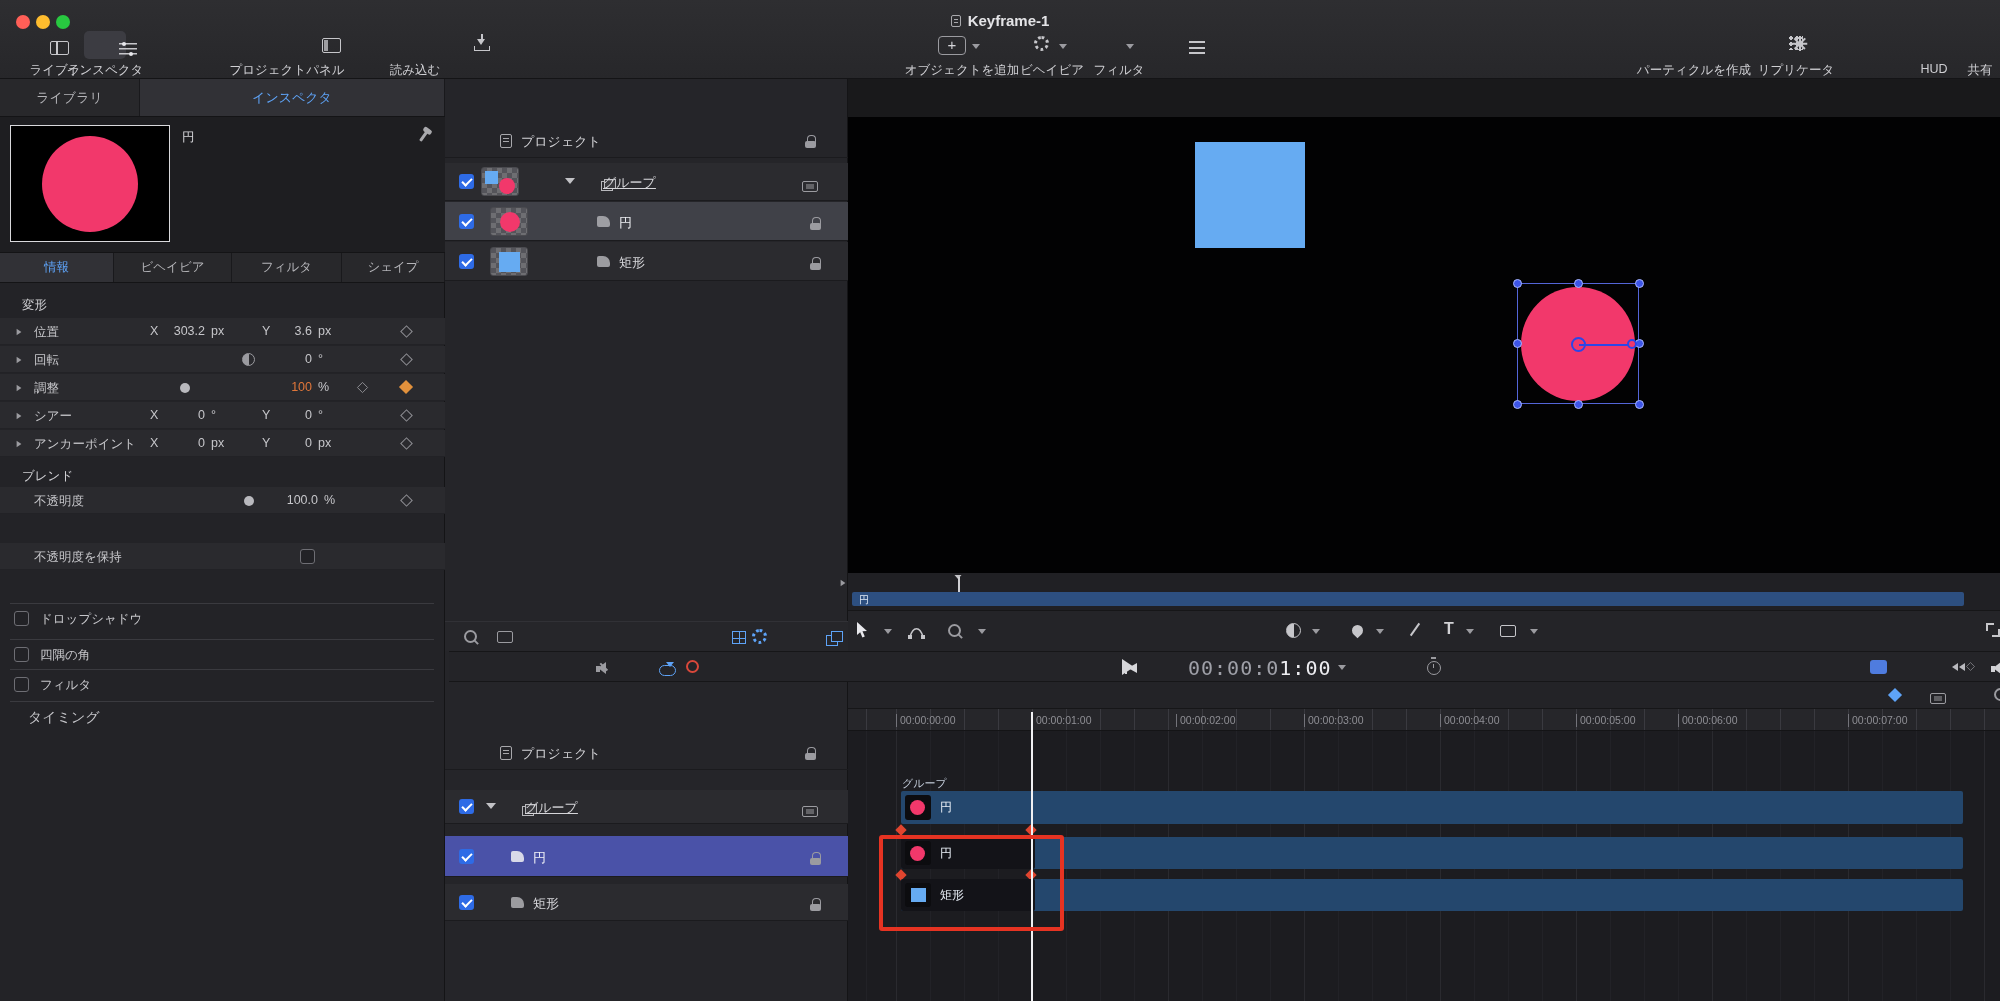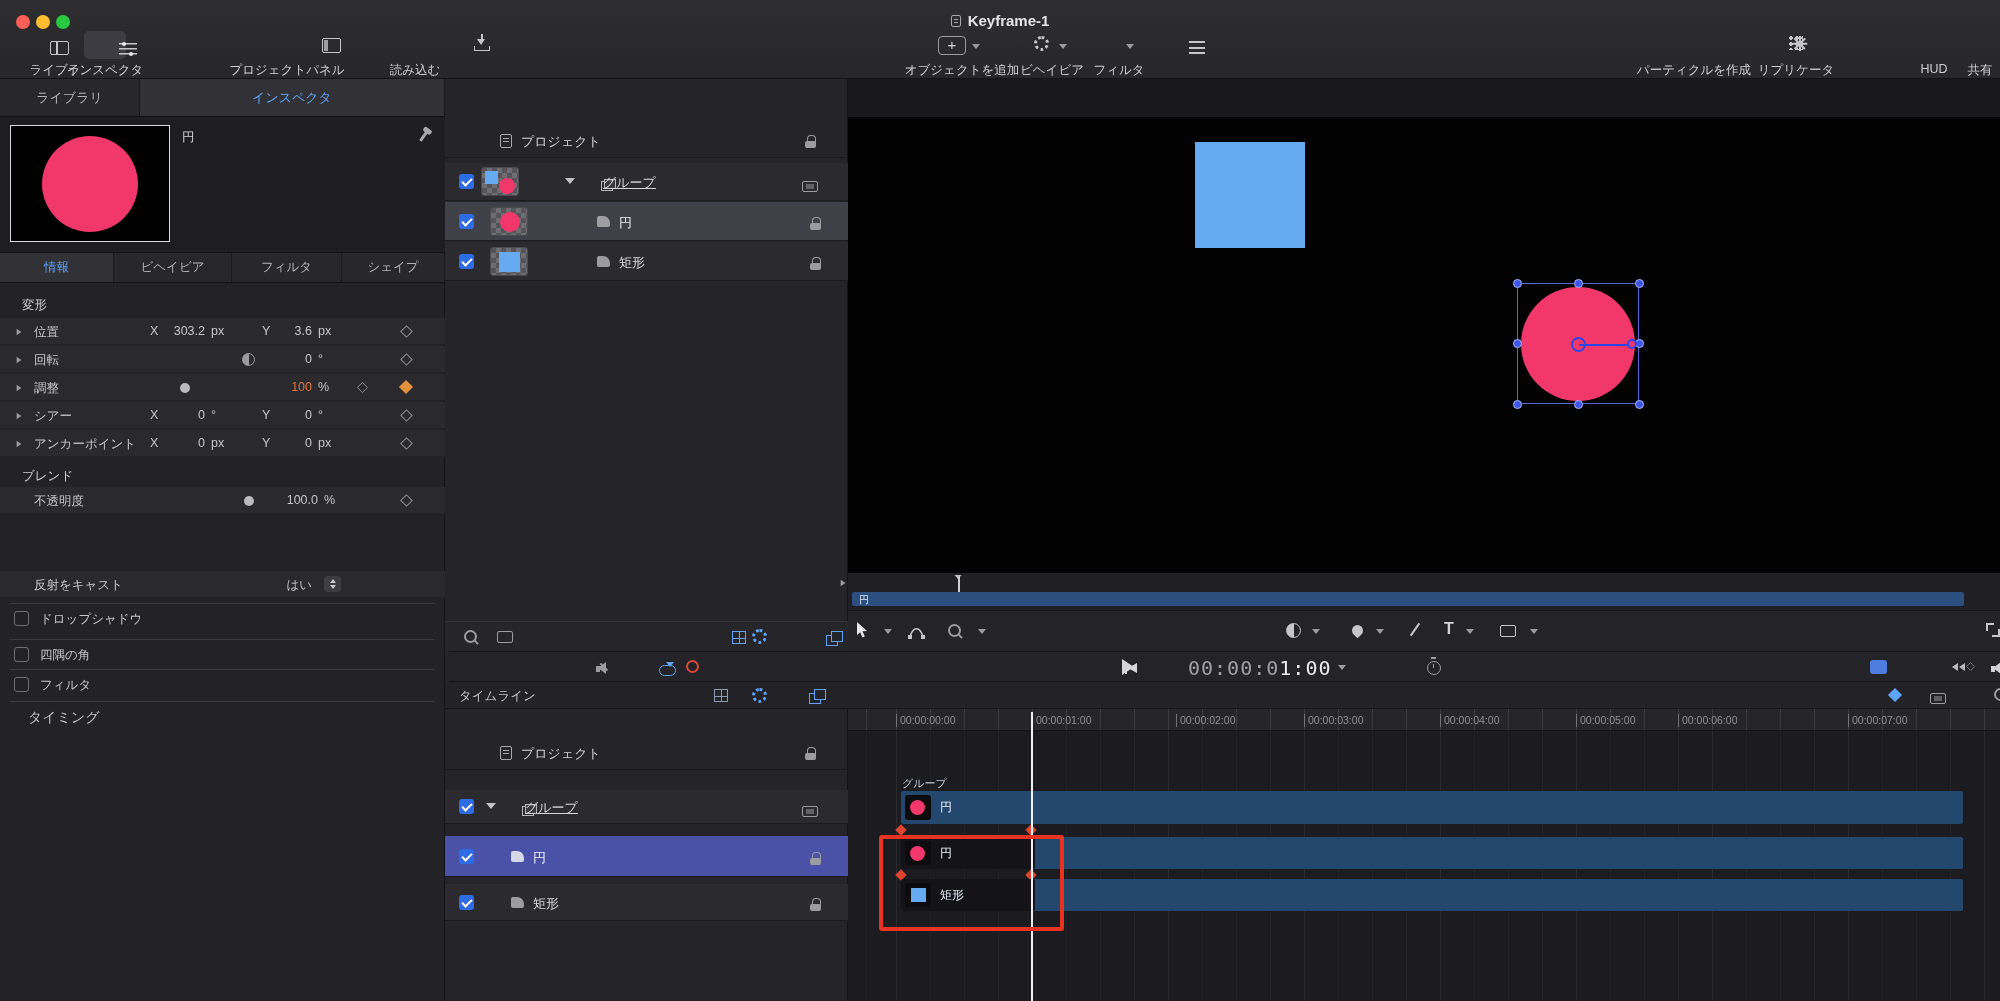--- a/index.html
+++ b/index.html
@@ -240,29 +240,25 @@
 
     <div class="prow" style="top:408px">
       <span class="rowlbl" style="left:34px">不透明度</span>
       <span class="abs sl" style="left:150px;top:13px;width:105px"><span class="th" style="left:94px"></span></span>
       <span class="rowlbl val" style="left:262px;width:56px;text-align:right">100.0</span>
       <span class="rowlbl muted" style="left:324px">%</span>
       <span class="abs kd" style="left:402px;top:9px"></span>
     </div>
 
 
-
-    <div class="prow" style="top:492px">
-      <span class="rowlbl" style="left:34px">反射をキャスト</span>
-      <span class="rowlbl val" style="left:250px;width:62px;text-align:right">はい</span>
-      <span class="abs stp" style="left:324px;top:5px">
-          <i class="u"></i>
-          <i class="d"></i>
-        </span>
-    </div>
+    <div class="prow" style="top:464px">
+      <span class="rowlbl" style="left:34px">不透明度を保持</span>
+      <span class="abs cb" style="left:300px;top:6px"></span>
+    </div>
+
 
     <div class="divl" style="top:524px"></div>
     <span class="abs cb" style="left:14px;top:532px"></span>
     <span class="abs" style="left:40px;top:532px;font-size:12.5px;color:#c6c6ca">ドロップシャドウ</span>
 
     <div class="divl" style="top:560px"></div>
     <span class="abs cb" style="left:14px;top:568px"></span>
     <span class="abs" style="left:40px;top:568px;font-size:12.5px;color:#c6c6ca">四隅の角</span>
 
     <div class="divl" style="top:590px"></div>
@@ -337,26 +333,20 @@
     <span class="abs sw" style="left:921px;top:9px"></span>
     <span class="abs" style="left:1421px;top:8px;width:17px;height:14px;border-radius:3px;background:#4f7cdf"></span>
     <span class="abs spk" style="left:1467px;top:9px;color:#d2d2d6"></span>
     <span class="abs rf" style="left:1503px;top:10px;gap:1px">
       <span class="tri-l"></span>
       <span class="tri-l"></span>
       <span class="kd" style="transform:rotate(45deg) scale(.7)"></span>
     </span>
   </div>
 
-  <div class="abs" style="left:445px;top:682px;width:403px;height:27px;background:#232327;border-bottom:1px solid #161618">
-    <span class="abs" style="left:14px;top:6px;font-size:12.5px;color:#c6c6ca">タイムライン</span>
-    <span class="abs grid4" style="left:269px;top:7px;color:#8a9ab0"></span>
-    <span class="abs gear" style="left:307px;top:6px;color:#5ea3f7"></span>
-    <span class="abs lyr" style="left:346px;top:7px"></span>
-  </div>
   <div class="abs" style="left:848px;top:682px;width:1152px;height:27px;background:#232327;border-bottom:1px solid #161618">
     <span class="abs kdb" style="left:1042px;top:8px"></span>
     <span class="abs film" style="left:1082px;top:8px"></span>
     <span class="abs mag" style="left:1126px;top:6px"></span>
   </div>
 
 
   <div class="abs" style="left:848px;top:117px;width:1152px;height:456px;background:#020203;overflow:hidden">
     <span class="abs" style="left:347px;top:25px;width:110px;height:106px;background:#66abf2"></span>
 

